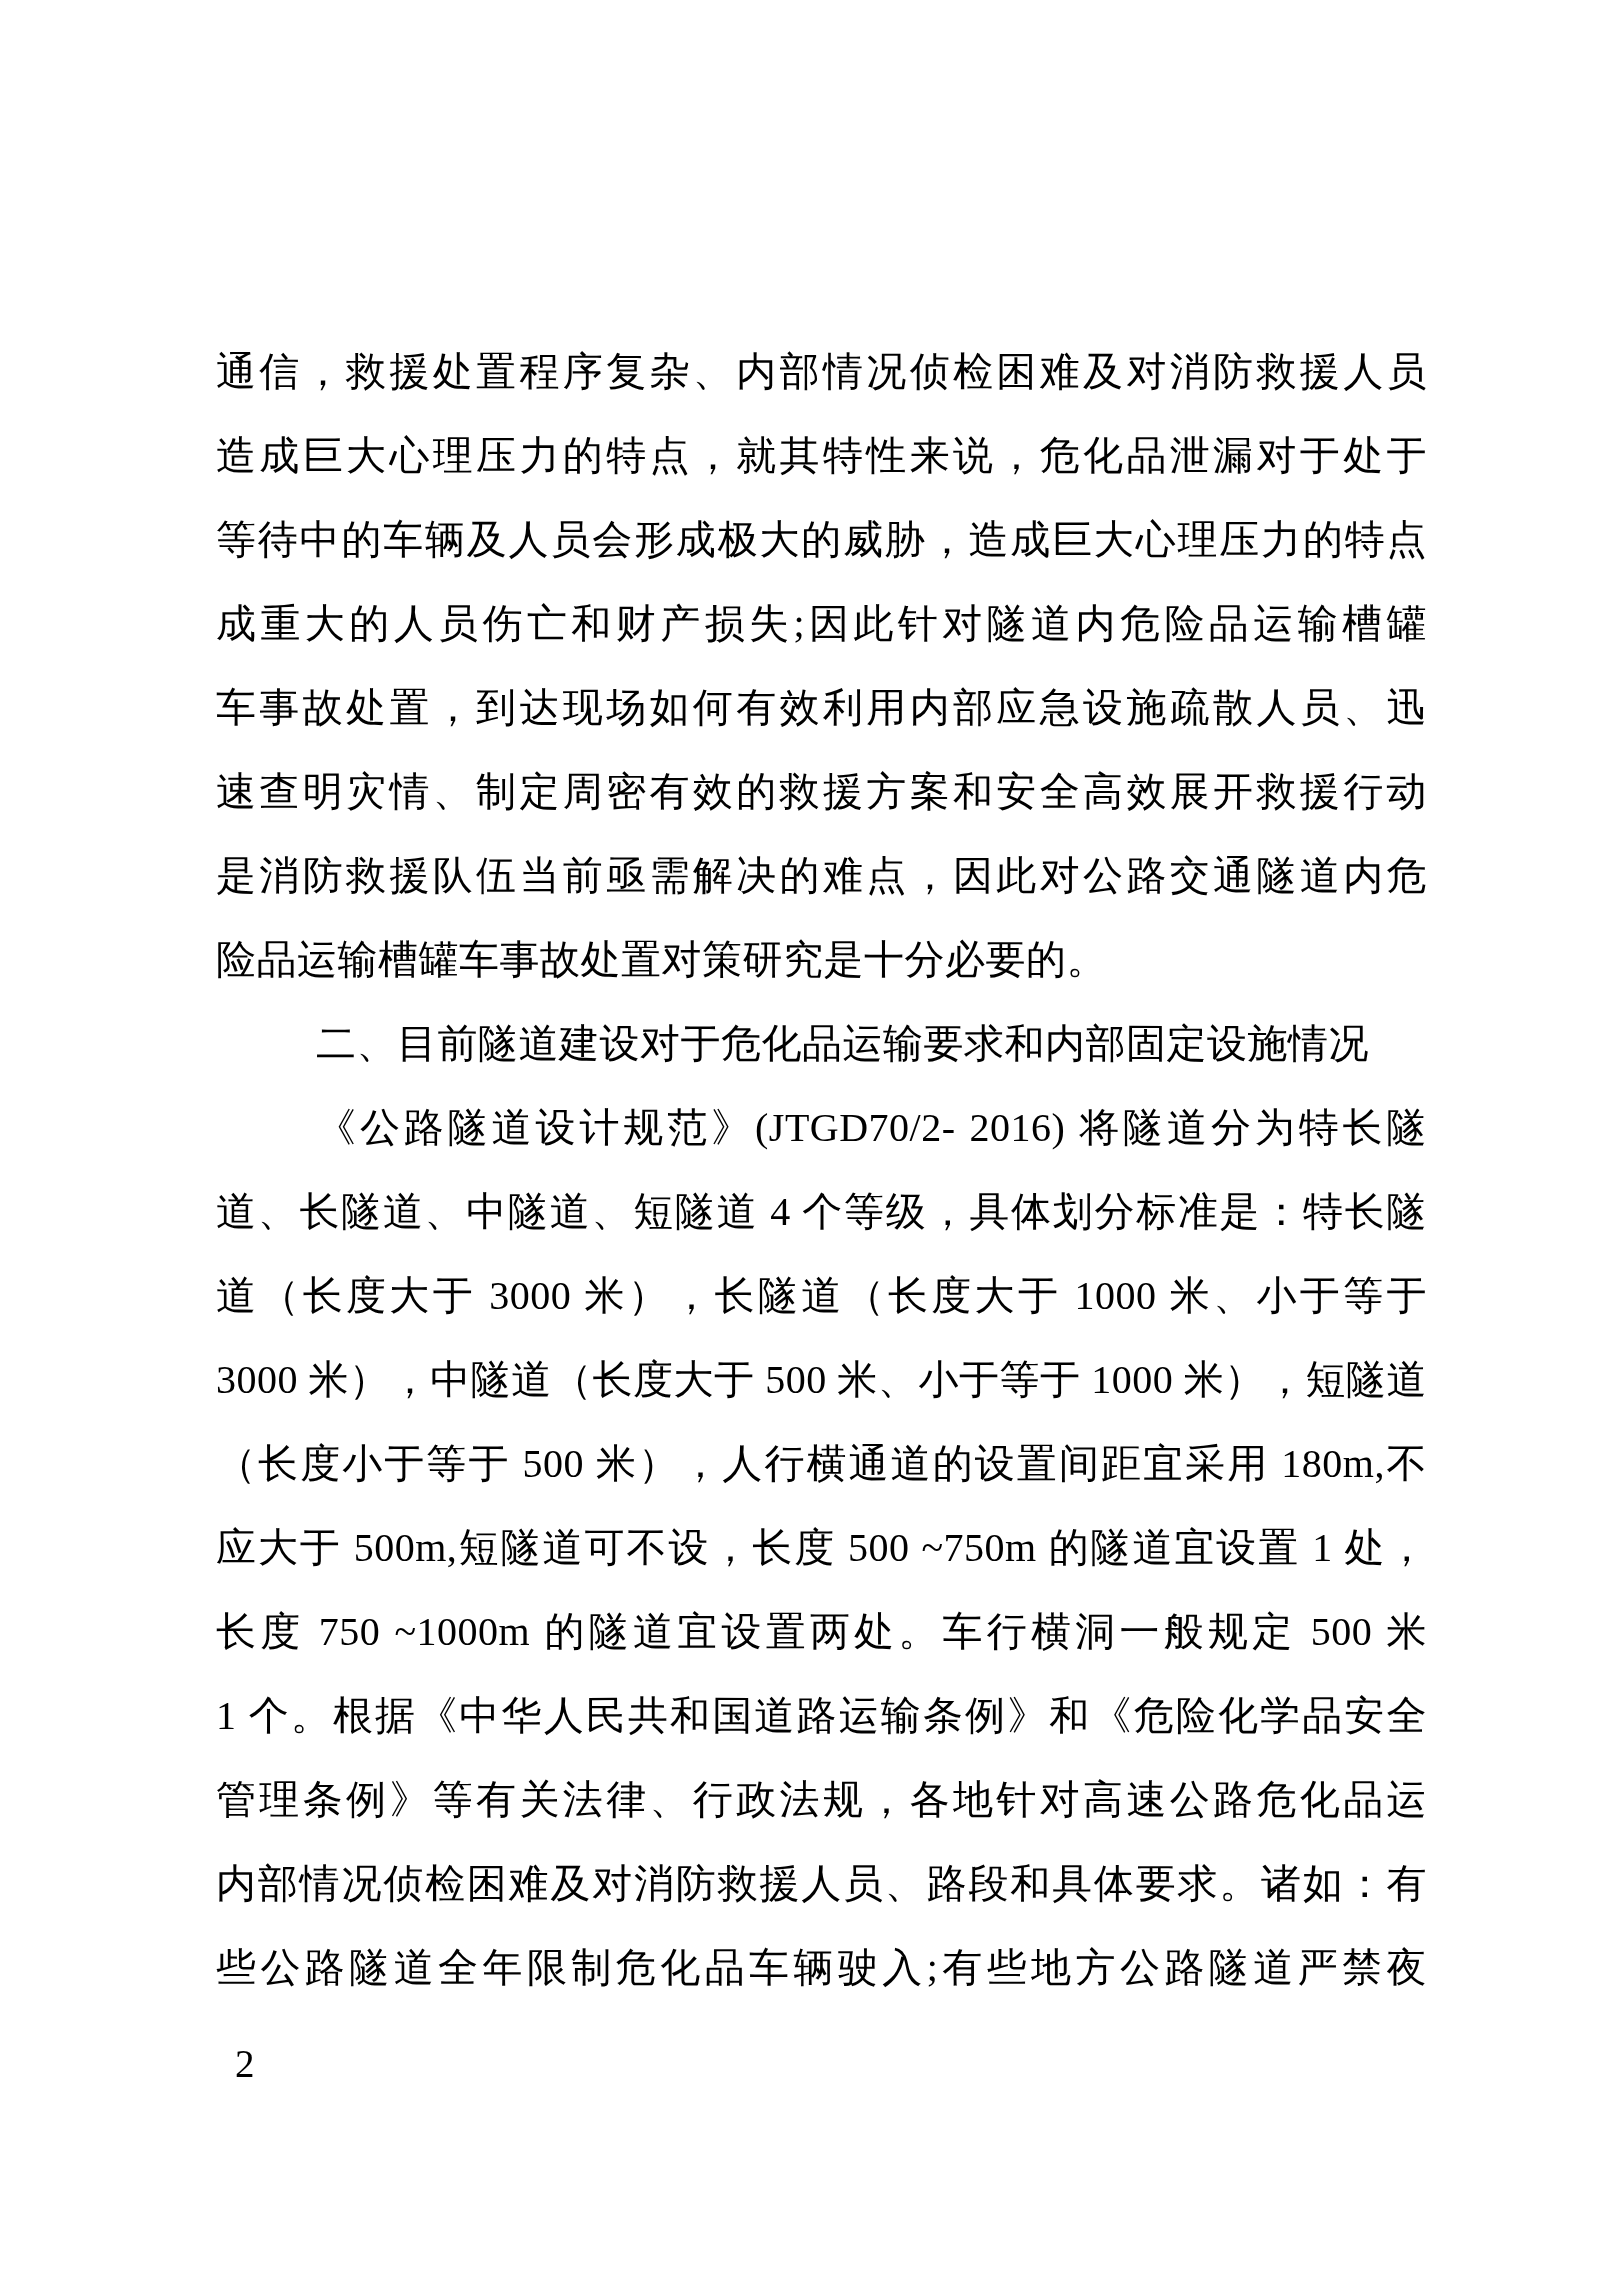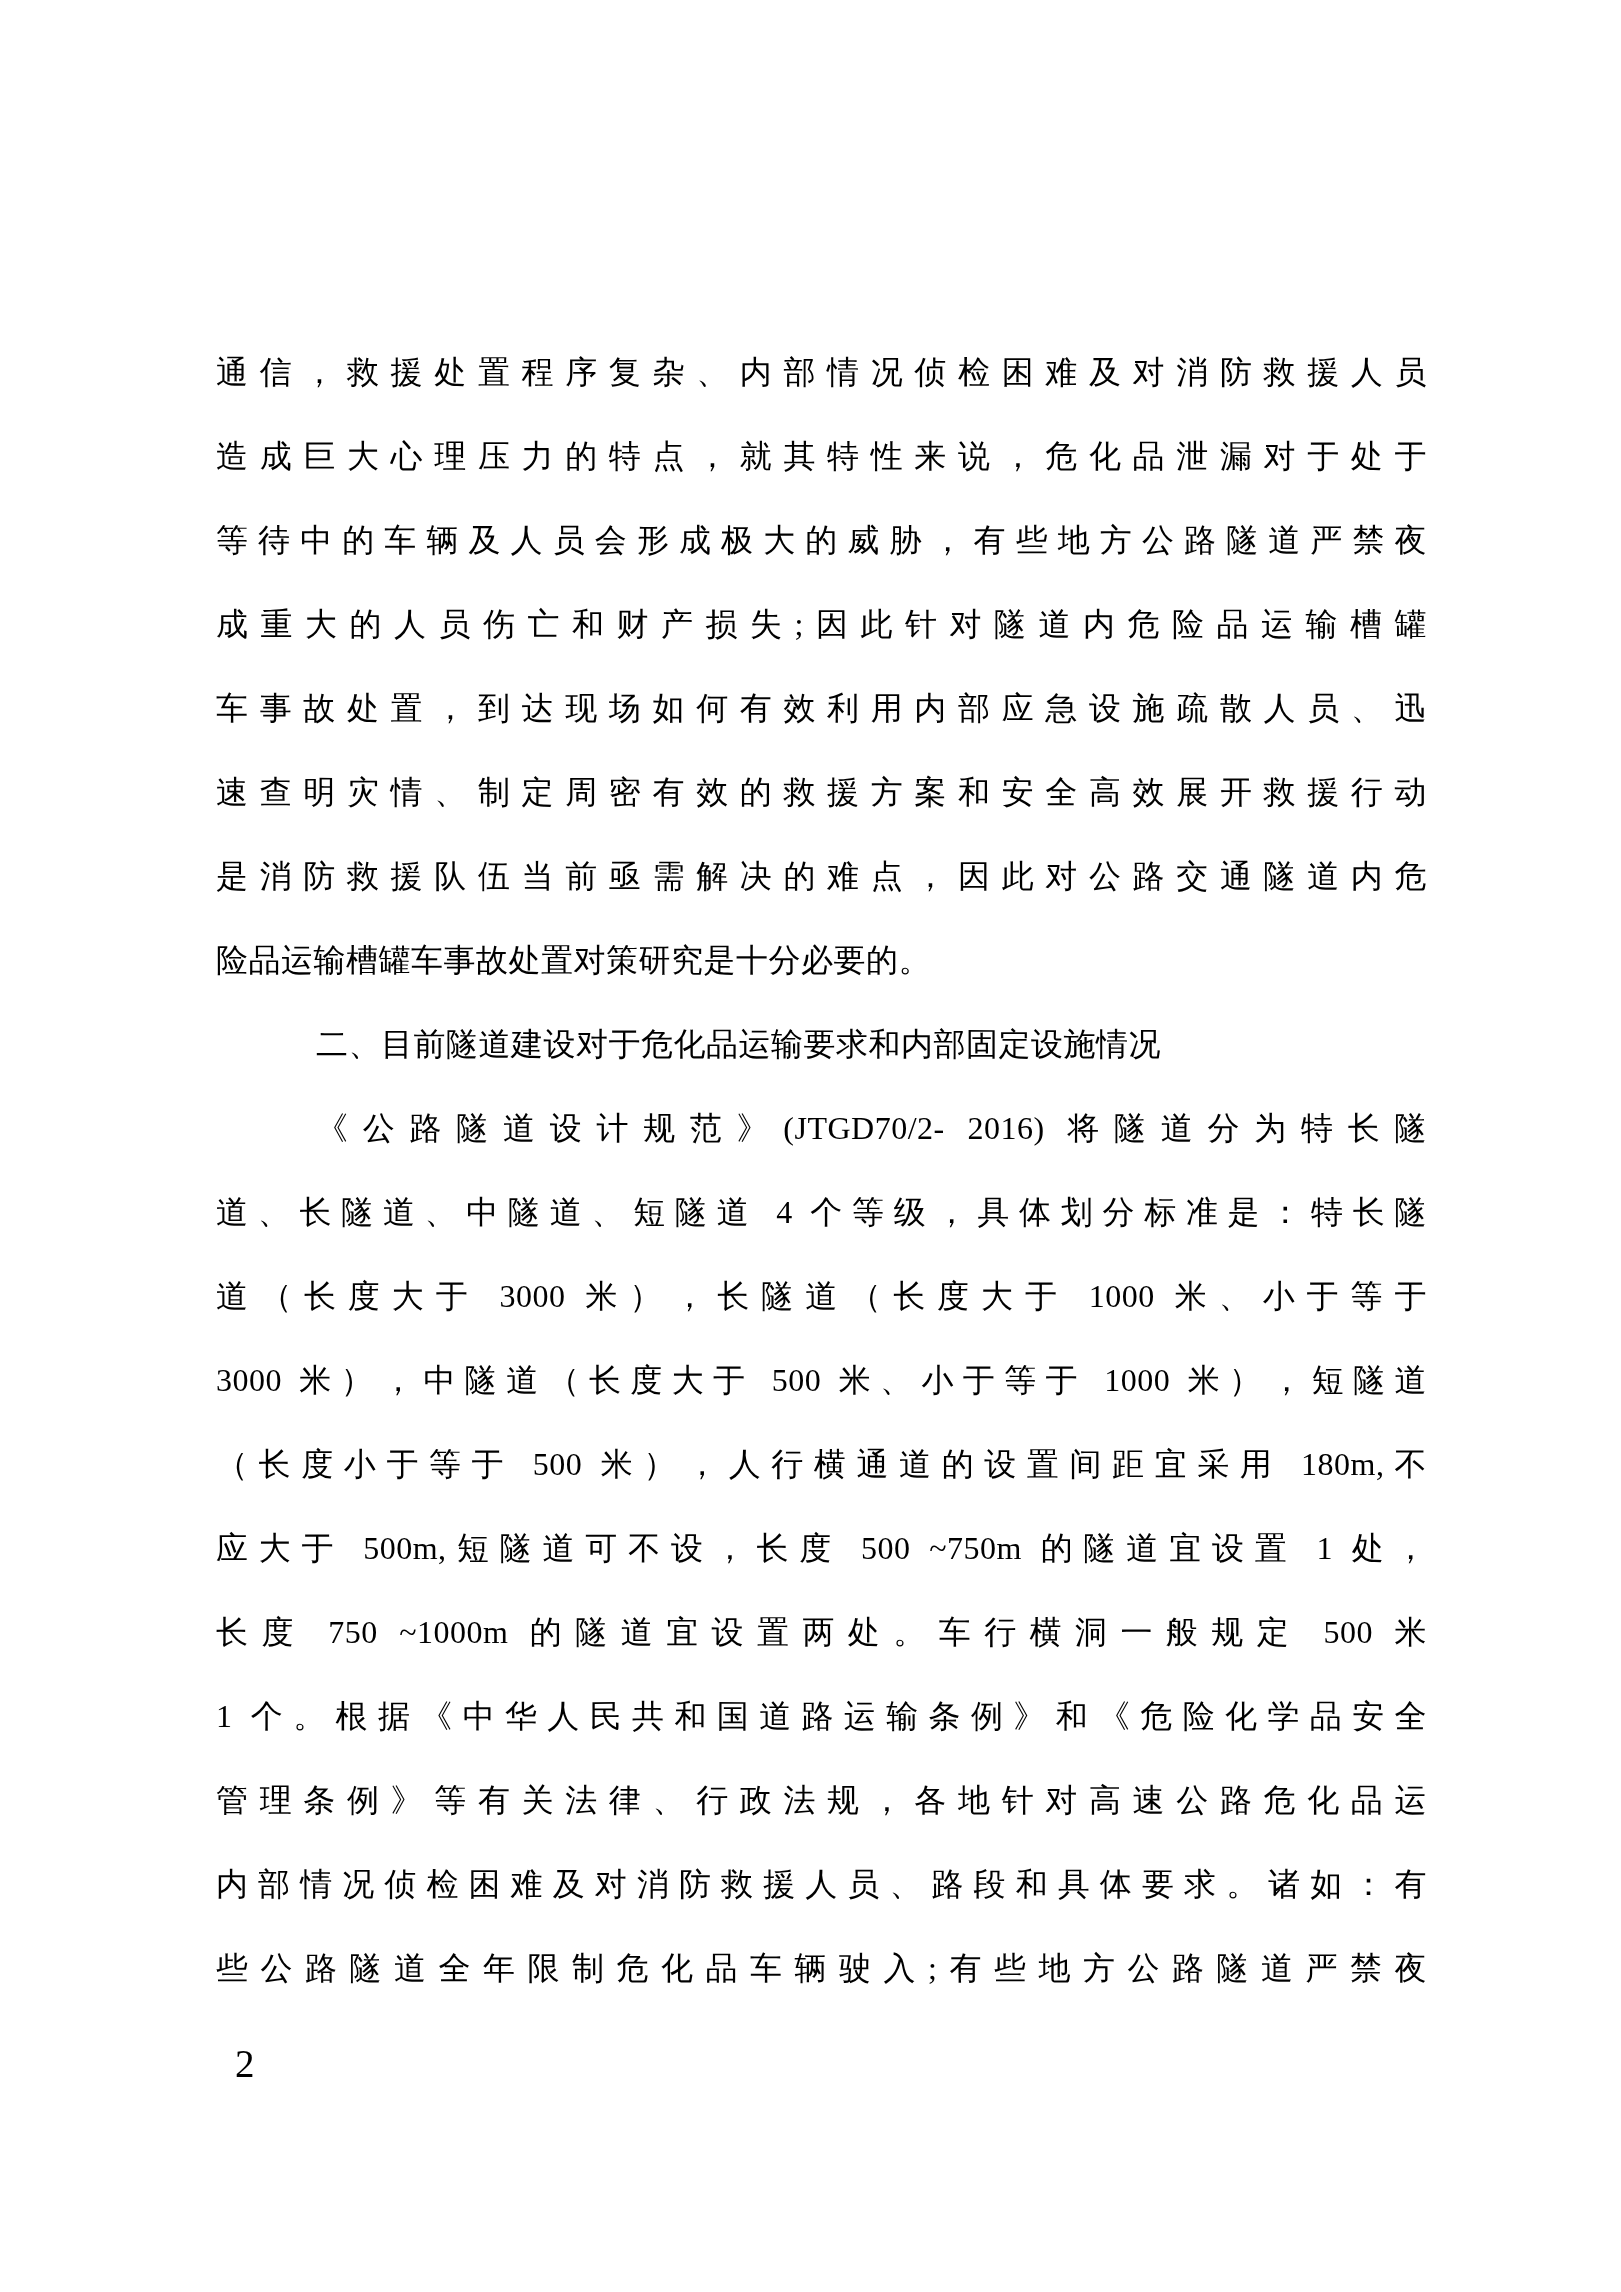--- a/index.html
+++ b/index.html
@@ -16,21 +16,21 @@
     font-family: "Liberation Serif", "DejaVu Serif", serif;
     overflow: hidden;
   }
   .text-block {
     position: absolute;
     left: 216px;
     top: 330px;
     width: 1211px;
   }
   .line {
-    font-size: 32px;
+    font-size: 40px;
     height: 84px;
     line-height: 84px;
     letter-spacing: 0.5px;
     text-align: justify;
     text-align-last: justify;
     white-space: normal;
   }
   .line.short {
     text-align: left;
     text-align-last: auto;
@@ -48,21 +48,21 @@
     color: #000000;
   }
 </style>
 </head>
 <body>
 
 <div class="page">
   <div class="text-block">
       <div class="line">通信，救援处置程序复杂、内部情况侦检困难及对消防救援人员</div>
       <div class="line">造成巨大心理压力的特点，就其特性来说，危化品泄漏对于处于</div>
-      <div class="line">等待中的车辆及人员会形成极大的威胁，有些地方公路隧道严禁夜</div>
+      <div class="line">等待中的车辆及人员会形成极大的威胁，造成巨大心理压力的特点</div>
       <div class="line">成重大的人员伤亡和财产损失;因此针对隧道内危险品运输槽罐</div>
       <div class="line">车事故处置，到达现场如何有效利用内部应急设施疏散人员、迅</div>
       <div class="line">速查明灾情、制定周密有效的救援方案和安全高效展开救援行动</div>
       <div class="line">是消防救援队伍当前亟需解决的难点，因此对公路交通隧道内危</div>
       <div class="line short">险品运输槽罐车事故处置对策研究是十分必要的。</div>
       <div class="line indent short">二、目前隧道建设对于危化品运输要求和内部固定设施情况</div>
       <div class="line indent">《公路隧道设计规范》(JTGD70/2- 2016) 将隧道分为特长隧</div>
       <div class="line">道、长隧道、中隧道、短隧道 4 个等级，具体划分标准是：特长隧</div>
       <div class="line">道（长度大于 3000 米），长隧道（长度大于 1000 米、小于等于</div>
       <div class="line">3000 米），中隧道（长度大于 500 米、小于等于 1000 米），短隧道</div>

